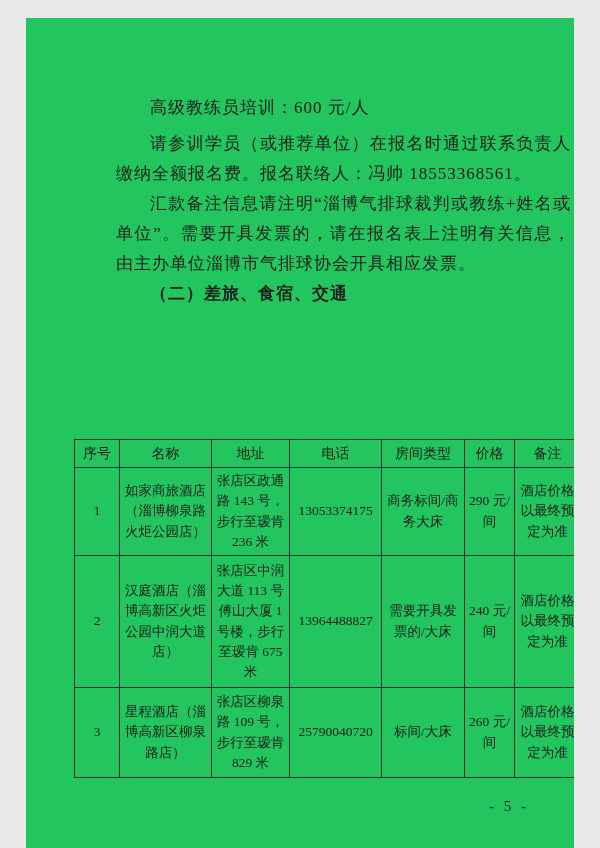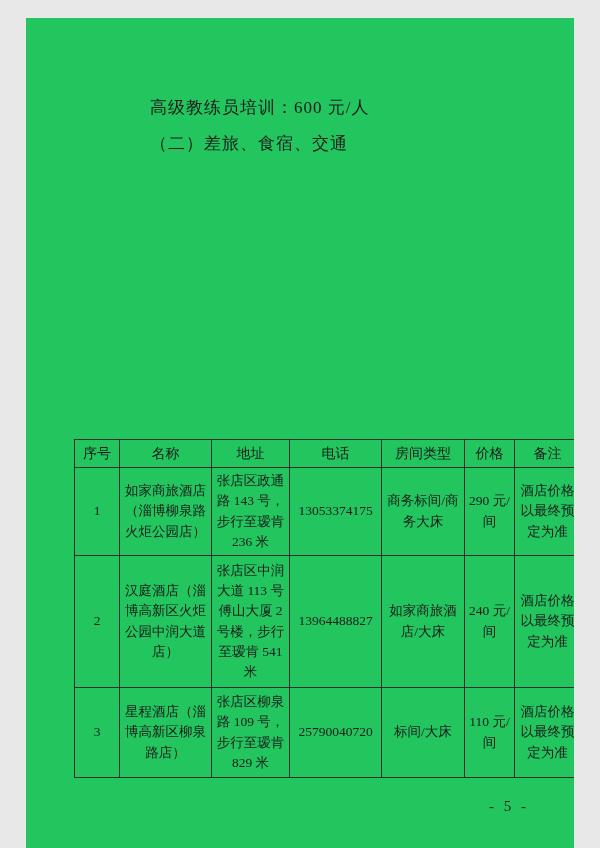--- a/index.html
+++ b/index.html
@@ -30,21 +30,21 @@
     letter-spacing: 1px;
     white-space: nowrap;
   }
   .para {
     text-align: justify;
     text-indent: 2em;
     line-height: 30px;
     letter-spacing: 1px;
   }
   .section-heading {
-    font-weight: normal;
+    font-weight: bold;
     text-indent: 2em;
     line-height: 30px;
     letter-spacing: 1px;
   }
   
   .hotel-table {
     position: absolute;
     left: 48px;
     top: 421px;
     width: 506px;
@@ -85,20 +85,22 @@
 <body>
 
 <div class="page">
 
   <div class="body-text">
 
     <div class="fee-list">
       <div class="fee-line">高级教练员培训：600 元/人</div>
     </div>
 
+    <p class="para">请参训学员（或推荐单位）在报名时通过联系负责人缴纳全额报名费。报名联络人：冯帅 18553368561。</p>
+    <p class="para">汇款备注信息请注明“淄博气排球裁判或教练+姓名或单位”。需要开具发票的，请在报名表上注明有关信息，由主办单位淄博市气排球协会开具相应发票。</p>
     <p class="section-heading">（二）差旅、食宿、交通</p>
 
   </div>
 
   <table class="hotel-table">
     <colgroup>
       <col style="width:45px">
       <col style="width:92px">
       <col style="width:78px">
       <col style="width:92px">
@@ -123,33 +125,33 @@
         <td>如家商旅酒店（淄博柳泉路火炬公园店）</td>
         <td>张店区政通路 143 号，步行至瑷肯 236 米</td>
         <td class="c-phone">13053374175</td>
         <td>商务标间/商务大床</td>
         <td>290 元/间</td>
         <td>酒店价格以最终预定为准</td>
       </tr>
       <tr class="r-row2">
         <td>2</td>
         <td>汉庭酒店（淄博高新区火炬公园中润大道店）</td>
-        <td>张店区中润大道 113 号傅山大厦 2 号楼，步行至瑷肯 541 米</td>
+        <td>张店区中润大道 113 号傅山大厦 1 号楼，步行至瑷肯 675 米</td>
         <td class="c-phone">13964488827</td>
-        <td>如家商旅酒店/大床</td>
+        <td>需要开具发票的/大床</td>
         <td>240 元/间</td>
         <td>酒店价格以最终预定为准</td>
       </tr>
       <tr class="r-row3">
         <td>3</td>
         <td>星程酒店（淄博高新区柳泉路店）</td>
         <td>张店区柳泉路 109 号，步行至瑷肯 829 米</td>
         <td class="c-phone">25790040720</td>
         <td>标间/大床</td>
-        <td>110 元/间</td>
+        <td>260 元/间</td>
         <td>酒店价格以最终预定为准</td>
       </tr>
     </tbody>
   </table>
 
   <div class="page-number">- 5 -</div>
 
 </div>
 
 </body></html>

